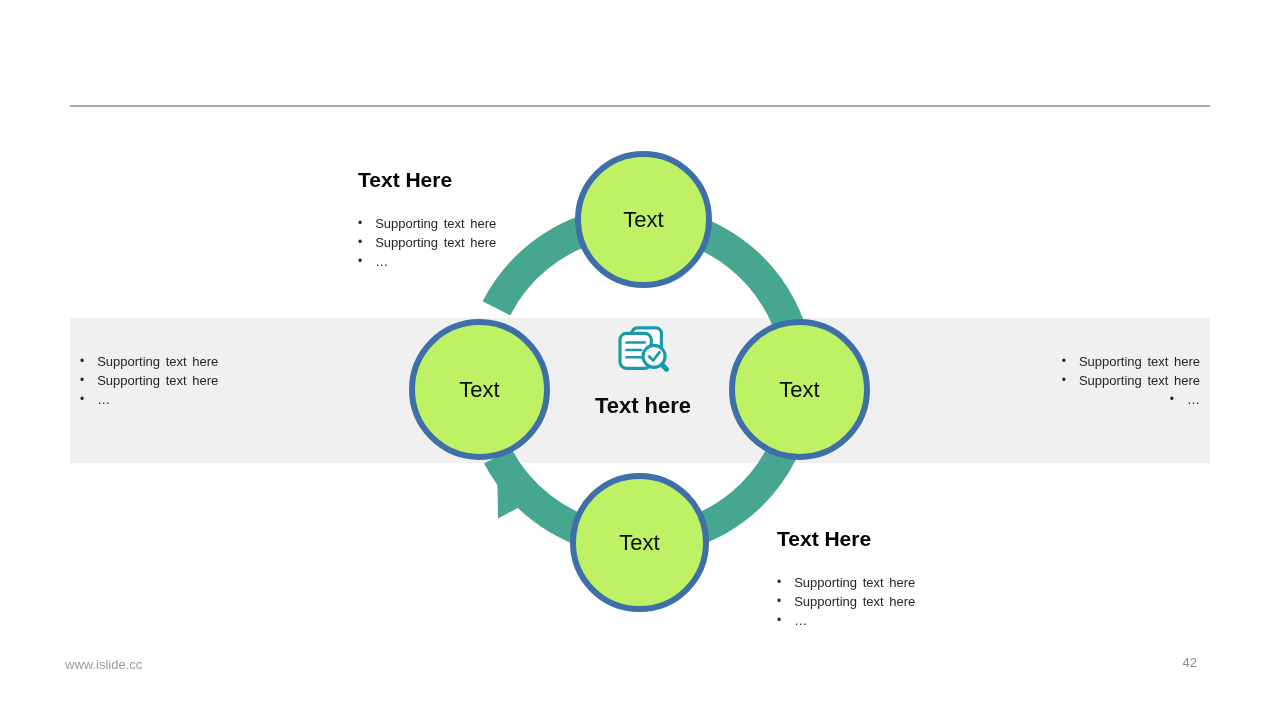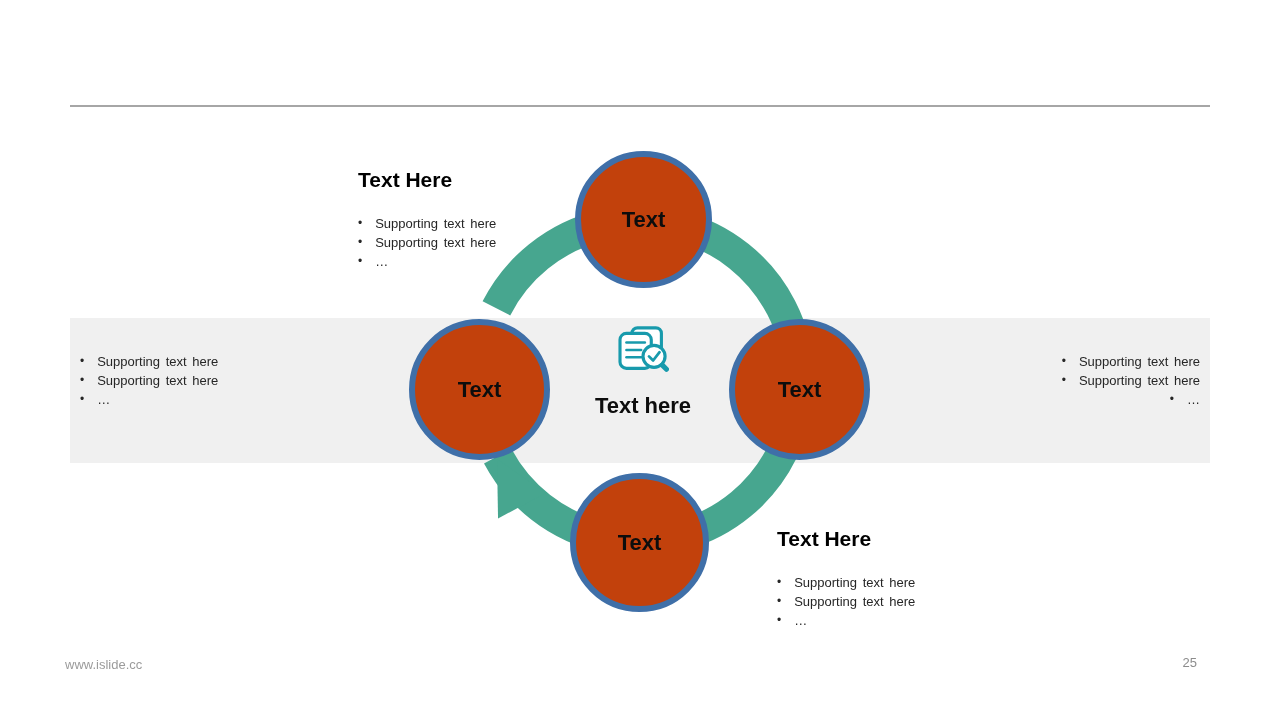--- a/index.html
+++ b/index.html
@@ -8,23 +8,23 @@
     font-family:"Liberation Sans", sans-serif; overflow:hidden; color:#000;
   }
   .top-rule { position:absolute; left:70px; top:105px; width:1140px; height:2px; background:#a6a6a6; }
   .band { position:absolute; left:70px; top:318px; width:1140px; height:145px; background:#f0f0f0; }
 
   .ring-svg { position:absolute; left:0; top:0; pointer-events:none; }
   .ring-arc { fill:none; stroke:#47a68f; stroke-width:31px; }
   .arrowhead { fill:#47a68f; }
 
   .node {
-    position:absolute; background:#c2410c; border:6px solid #3f6fa8; border-radius:50%;
+    position:absolute; background:#bef264; border:6px solid #3f6fa8; border-radius:50%;
     display:flex; align-items:center; justify-content:center;
-    font-weight:bold; font-size:22px; color:#0d0d0d; box-sizing:border-box;
+    font-weight:normal; font-size:22px; color:#0d0d0d; box-sizing:border-box;
   }
   .node-top    { left:575px; top:151px; width:137px; height:137px; }
   .node-right  { left:729px; top:319px; width:141px; height:141px; }
   .node-bottom { left:570px; top:473px; width:139px; height:139px; }
   .node-left   { left:409px; top:319px; width:141px; height:141px; }
 
   .center-group { position:absolute; left:563px; top:326px; width:160px; text-align:center; }
   .center-icon { display:inline-block; }
   .center-label { margin-top:17px; font-size:22px; font-weight:bold; color:#0d0d0d; }
 
@@ -149,15 +149,15 @@
         <span>Supporting text here</span>
       </div>
       <div class="bullet-row">
         <span class="dot">•</span>
         <span>…</span>
       </div>
     </div>
   </div>
 
   <div class="footer-url">www.islide.cc</div>
-  <div class="page-num">25</div>
+  <div class="page-num">42</div>
 
 </div>
 
 </body></html>

